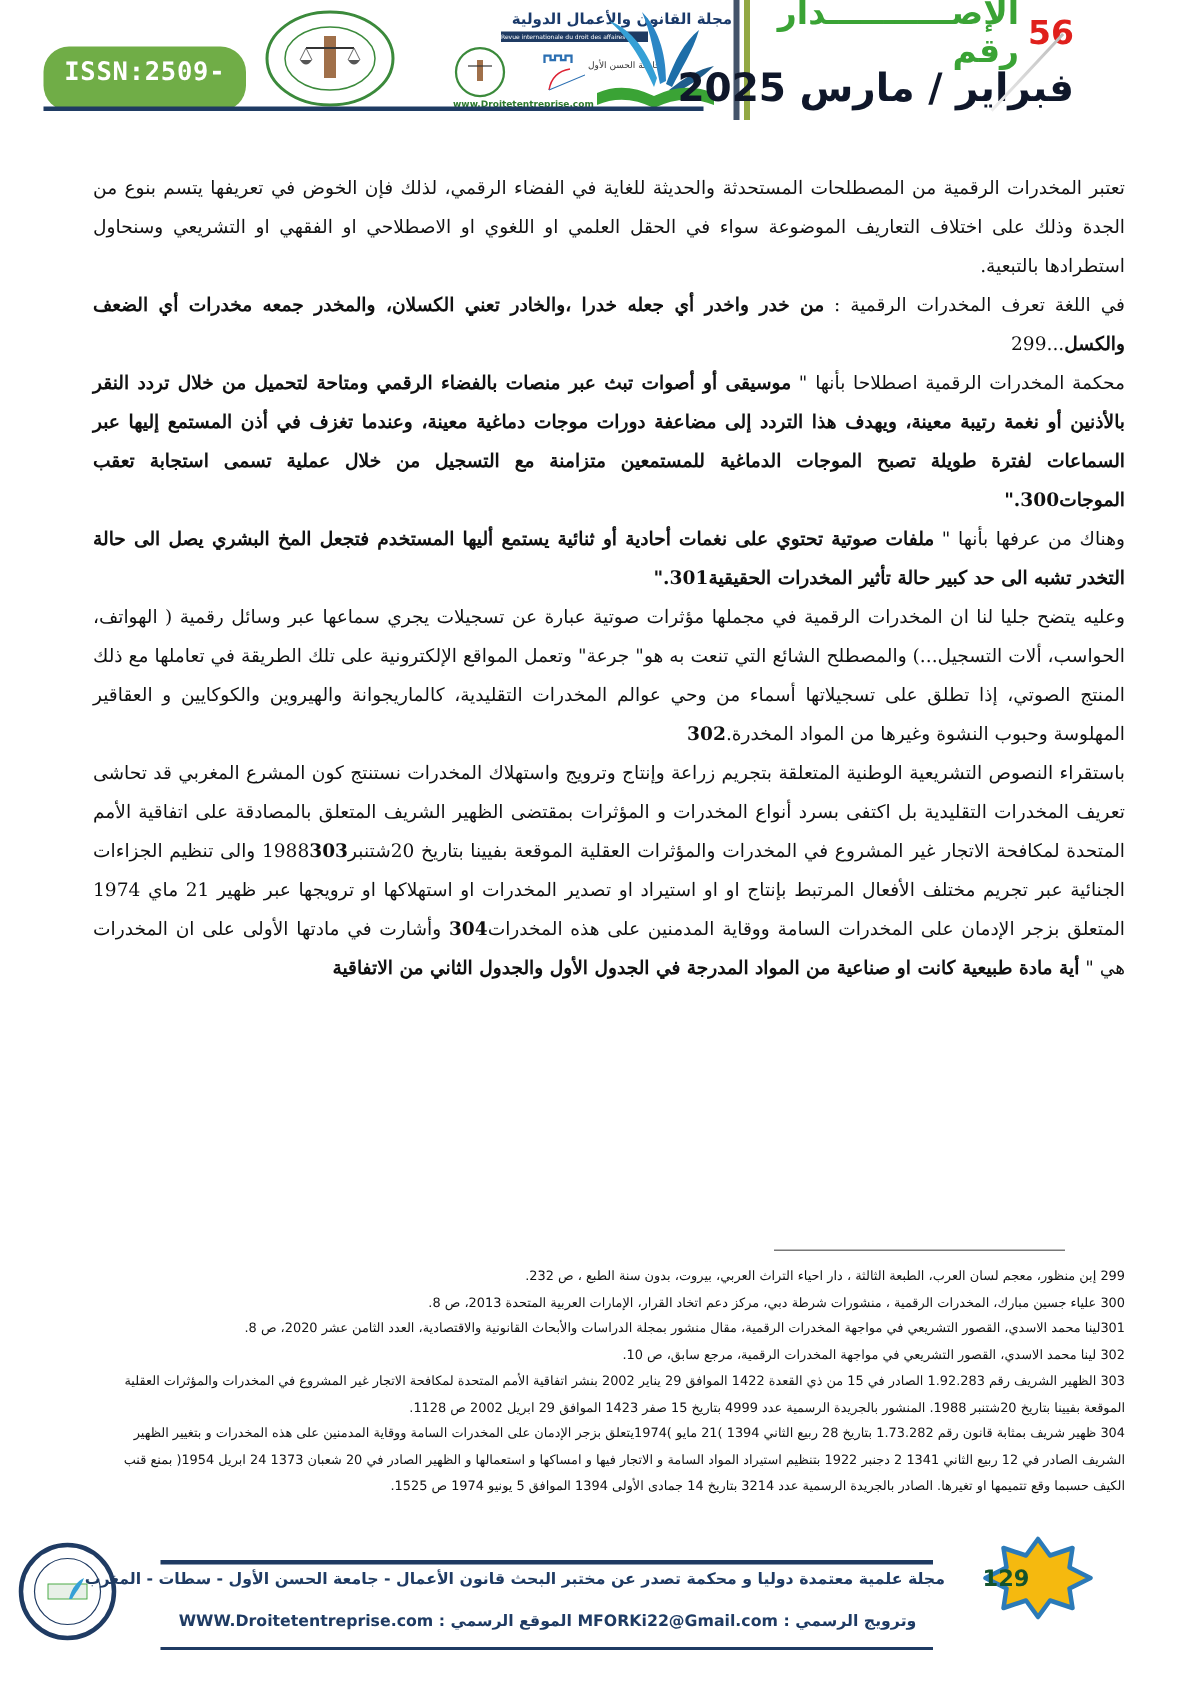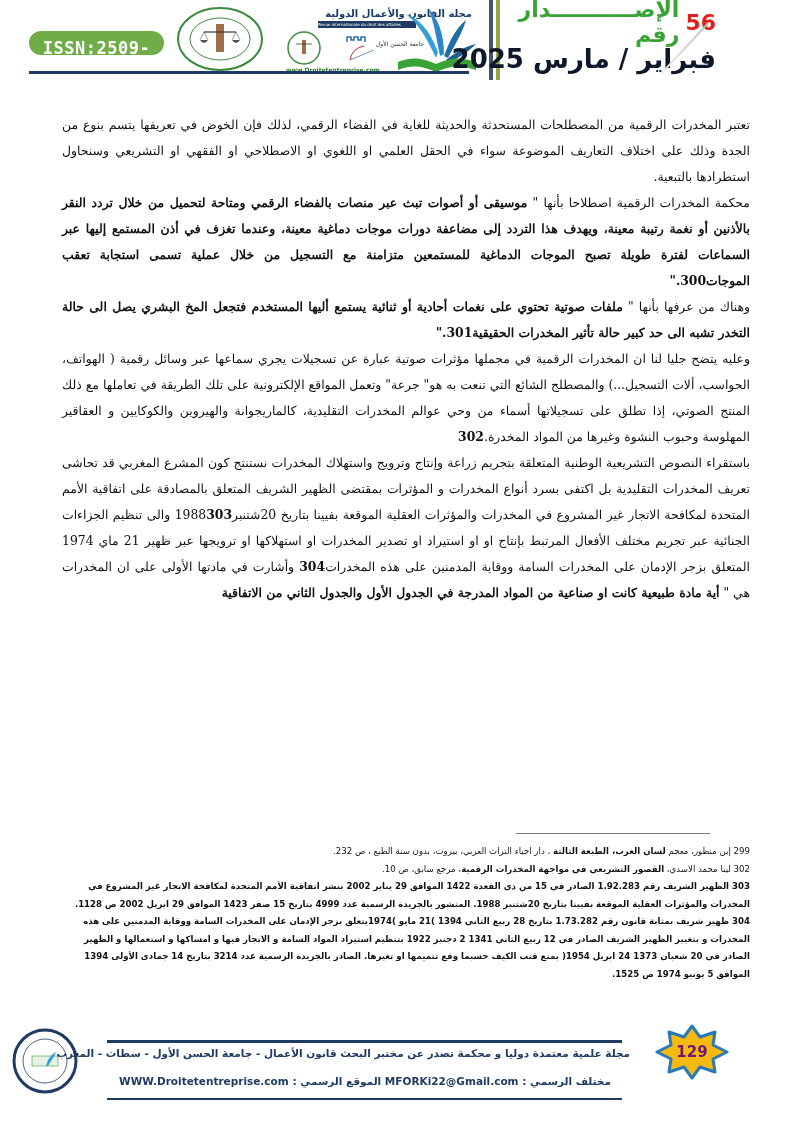--- a/index.html
+++ b/index.html
@@ -1,22 +1,22 @@
 <!DOCTYPE html>
 <html><head>
 <meta charset="utf-8">
 <style>
   html, body { margin:0; padding:0; background:#ffffff; }
   body { width:794px; height:1123px; position:relative; overflow:hidden; font-family:"DejaVu Sans", sans-serif; color:#111; }
 
   
   .header { position:absolute; left:0; top:0; width:794px; height:80px; }
-  .issn-pill { position:absolute; left:29px; top:31px; width:135px; height:24px; background:#70ad47; border-radius:17px; color:#fff; font-family:"DejaVu Sans Mono", monospace; font-weight:bold; font-size:17px; line-height:34px; text-align:center; letter-spacing:0.5px; }
+  .issn-pill { position:absolute; left:29px; top:31px; width:135px; height:43px; background:#70ad47; border-radius:17px; color:#fff; font-family:"DejaVu Sans Mono", monospace; font-weight:bold; font-size:17px; line-height:34px; text-align:center; letter-spacing:0.5px; }
   .lab-seal { position:absolute; left:176px; top:6px; width:88px; height:66px; }
-  .journal-logo { position:absolute; left:284px; top:6px; width:192px; height:66px; }
+  .journal-logo { position:absolute; left:300px; top:6px; width:192px; height:66px; }
   .journal-logo .title-ar { position:absolute; right:4px; top:2px; font-size:10px; font-weight:bold; color:#1a3a6a; direction:rtl; white-space:nowrap; }
   .journal-logo .title-fr { position:absolute; left:34px; top:15px; width:98px; height:7px; background:#1f3b63; color:#fff; font-size:4px; line-height:7px; overflow:hidden; white-space:nowrap; }
   .journal-logo .mini-seal { position:absolute; left:2px; top:24px; width:36px; height:36px; }
   .journal-logo .univ-mark { position:absolute; left:60px; top:28px; width:30px; height:28px; }
   .journal-logo .univ-name { position:absolute; left:92px; top:34px; font-size:6px; color:#333; direction:rtl; white-space:nowrap; }
   .journal-logo .site { position:absolute; left:2px; top:60px; font-size:6px; color:#2d7a2d; font-weight:bold; white-space:nowrap; }
   .book-logo { position:absolute; left:396px; top:6px; width:82px; height:68px; }
   .v-bars { position:absolute; left:489px; top:0; width:12px; height:80px; }
   .v-bars .b1 { position:absolute; left:0; top:0; width:4px; height:80px; background:#44546a; }
   .v-bars .b2 { position:absolute; left:7px; top:0; width:4px; height:80px; background:#92a844; }
@@ -30,25 +30,25 @@
 
   
   .body-text { position:absolute; left:62px; top:96px; width:688px; direction:rtl; text-align:justify; text-align-last:right; font-family:"DejaVu Serif", serif; font-size:12.4px; line-height:26px;margin-top:16px; }
   .body-text p { margin:0; }
   .body-text b { font-weight:bold; }
 
   
   .fn-rule { position:absolute; left:516px; top:833px; width:194px; height:1px; background:#777; }
   .footnotes { position:absolute; left:72px; top:843px; width:678px; direction:rtl; text-align:right; font-family:"DejaVu Sans", sans-serif; font-size:8.6px; line-height:17.5px; }
   .footnotes p { margin:0; }
-  .footnotes b { font-weight:bold; }
+  .footnotes b { font-weight:normal; }
 
   
   .page-star { position:absolute; left:655px; top:1024px; width:74px; height:56px; }
-  .page-star .pnum { position:absolute; left:0; top:0; width:74px; height:56px; text-align:center; line-height:56px; font-weight:bold; font-size:15px; color:#701a75; }
+  .page-star .pnum { position:absolute; left:0; top:0; width:74px; height:56px; line-height:56px; font-weight:bold; font-size:15px; color:#14532d; }
   .foot-rule-top { position:absolute; left:107px; top:1040px; width:515px; height:3px; background:#1f3b63; }
   .foot-line1 { position:absolute; left:100px; top:1047px; width:530px; direction:rtl; text-align:left; font-weight:bold; font-size:10.5px; color:#1f3b63; white-space:nowrap; }
   .foot-line2 { position:absolute; left:100px; top:1075px; width:530px; direction:rtl; text-align:center; font-weight:bold; font-size:10.5px; color:#1f3b63; white-space:nowrap; }
   .foot-rule-bot { position:absolute; left:107px; top:1098px; width:515px; height:2px; background:#1f3b63; }
   .footer-seal { position:absolute; left:12px; top:1028px; width:66px; height:66px; }
 </style>
 </head>
 <body>
 
 <div class="header">
@@ -101,45 +101,48 @@
     <span class="lbl">الإصـــــــــــدار رقم</span>
     <span class="num">56</span>
   </div>
   <div class="date-line">فبراير / مارس 2025</div>
   <div class="diag-line"></div>
   <div class="header-rule"></div>
 </div>
 
 <div class="body-text" id="body-text">
     <p><span>تعتبر المخدرات الرقمية من المصطلحات المستحدثة والحديثة للغاية في الفضاء الرقمي، لذلك فإن الخوض في تعريفها يتسم بنوع من الجدة وذلك على اختلاف التعاريف الموضوعة سواء في الحقل العلمي او اللغوي او الاصطلاحي او الفقهي او التشريعي وسنحاول استطرادها بالتبعية.</span></p>
+    <p><span>في اللغة تعرف المخدرات الرقمية : </span><b>من خدر واخدر أي جعله خدرا ،والخادر تعني الكسلان، والمخدر جمعه مخدرات أي الضعف والكسل</b><span>...299</span></p>
     <p><span> محكمة المخدرات الرقمية اصطلاحا بأنها " </span><b>موسيقى أو أصوات تبث عبر منصات بالفضاء الرقمي ومتاحة لتحميل من خلال تردد النقر بالأذنين أو نغمة رتيبة معينة، ويهدف هذا التردد إلى مضاعفة دورات موجات دماغية معينة، وعندما تغزف في أذن المستمع إليها عبر السماعات لفترة طويلة تصبح الموجات الدماغية للمستمعين متزامنة مع التسجيل من خلال عملية تسمى استجابة تعقب الموجات300."</b></p>
     <p><span>وهناك من عرفها بأنها " </span><b>ملفات صوتية تحتوي على نغمات أحادية أو ثنائية يستمع أليها المستخدم فتجعل المخ البشري يصل الى حالة التخدر تشبه الى حد كبير حالة تأثير المخدرات الحقيقية301."</b></p>
     <p><span>وعليه يتضح جليا لنا ان المخدرات الرقمية في مجملها مؤثرات صوتية عبارة عن تسجيلات يجري سماعها عبر وسائل رقمية ( الهواتف، الحواسب، ألات التسجيل...) والمصطلح الشائع التي تنعت به هو" جرعة" وتعمل المواقع الإلكترونية على تلك الطريقة في تعاملها مع ذلك المنتج الصوتي، إذا تطلق على تسجيلاتها أسماء من وحي عوالم المخدرات التقليدية، كالماريجوانة والهيروين والكوكايين و العقاقير المهلوسة وحبوب النشوة وغيرها من المواد المخدرة.</span><b>302</b></p>
     <p><span>باستقراء النصوص التشريعية الوطنية المتعلقة بتجريم زراعة وإنتاج وترويج واستهلاك المخدرات نستنتج كون المشرع المغربي قد تحاشى تعريف المخدرات التقليدية بل اكتفى بسرد أنواع المخدرات و المؤثرات بمقتضى الظهير الشريف المتعلق بالمصادقة على اتفاقية الأمم المتحدة لمكافحة الاتجار غير المشروع في المخدرات والمؤثرات العقلية الموقعة بفيينا بتاريخ 20شتنبر1988</span><b>303</b><span> والى تنظيم الجزاءات الجنائية عبر تجريم مختلف الأفعال المرتبط بإنتاج او او استيراد او تصدير المخدرات او استهلاكها او ترويجها عبر ظهير 21 ماي 1974 المتعلق بزجر الإدمان على المخدرات السامة ووقاية المدمنين على هذه المخدرات</span><b>304</b><span> وأشارت في مادتها الأولى على ان المخدرات هي " </span><b>أية مادة طبيعية كانت او صناعية من المواد المدرجة في الجدول الأول والجدول الثاني من الاتفاقية</b></p>
   </div>
 
 <div class="fn-rule"></div>
 <div class="footnotes" id="footnotes">
     <p><span>299 إبن منظور، معجم </span><b>لسان العرب، الطبعة الثالثة</b><span> ، دار احياء التراث العربي، بيروت، بدون سنة الطبع ، ص 232.</span></p>
+    <p><span>300 علياء جسين مبارك، </span><b>المخدرات الرقمية</b><span> ، منشورات شرطة دبي، مركز دعم اتخاد القرار، الإمارات العربية المتحدة 2013، ص 8.</span></p>
+    <p><span>301لينا محمد الاسدي، </span><b>القصور التشريعي في مواجهة المخدرات الرقمية</b><span>، مقال منشور بمجلة الدراسات والأبحاث القانونية والاقتصادية، العدد الثامن عشر 2020، ص 8.</span></p>
     <p><span>302 لينا محمد الاسدي، </span><b>القصور التشريعي في مواجهة المخدرات الرقمية</b><span>، مرجع سابق، ص 10.</span></p>
     <p><b>303 الظهير الشريف رقم 1.92.283 الصادر في 15 من ذي القعدة 1422 الموافق 29 يناير 2002 بنشر اتفاقية الأمم المتحدة لمكافحة الاتجار غير المشروع في المخدرات والمؤثرات العقلية الموقعة بفيينا بتاريخ 20شتنبر 1988. المنشور بالجريدة الرسمية عدد 4999 بتاريخ 15 صفر 1423 الموافق 29 ابريل 2002 ص 1128.</b></p>
     <p><b> 304 ظهير شريف بمثابة قانون رقم 1.73.282 بتاريخ 28 ربيع الثاني 1394 )21 مايو )1974يتعلق بزجر الإدمان على المخدرات السامة ووقاية المدمنين على هذه المخدرات و بتغيير الظهير الشريف الصادر في 12 ربيع الثاني 1341 2 دجنبر 1922 بتنظيم استيراد المواد السامة و الاتجار فيها و امساكها و استعمالها و الظهير الصادر في 20 شعبان 1373 24 ابريل 1954( بمنع قنب الكيف حسبما وقع تتميمها او تغيرها. الصادر بالجريدة الرسمية عدد 3214 بتاريخ 14 جمادى الأولى 1394 الموافق 5 يونيو 1974 ص 1525.</b></p>
   </div>
 
 <svg class="footer-seal" viewBox="0 0 66 66">
   <circle cx="33" cy="33" r="31" fill="#fff" stroke="#1f3b63" stroke-width="3"></circle>
   <circle cx="33" cy="33" r="22" fill="none" stroke="#1f3b63" stroke-width="0.8"></circle>
   <rect x="20" y="28" width="26" height="10" fill="#e8f0e8" stroke="#3aa335" stroke-width="0.6"></rect>
   <path d="M34 38 C36 30 40 26 44 24 C42 30 38 34 36 38 Z" fill="#35a0d6"></path>
 </svg>
 
 <div class="foot-rule-top"></div>
 <div class="foot-line1">مجلة علمية معتمدة دوليا و محكمة تصدر عن مختبر البحث قانون الأعمال - جامعة الحسن الأول - سطات - المغرب</div>
 <div class="foot-line2">
-  <span>مختلف الرسمي :</span>
+  <span>وترويج الرسمي :</span>
   <span style="direction:ltr;unicode-bidi:embed;">MFORKi22@Gmail.com</span>
   <span>الموقع الرسمي :</span>
   <span style="direction:ltr;unicode-bidi:embed;">WWW.Droitetentreprise.com</span>
 </div>
 <div class="foot-rule-bot"></div>
 
 <div class="page-star">
   <svg width="74" height="56" viewBox="0 0 74 56">
     <polygon points="37,2 45,13 60,8 58,21 72,28 58,35 60,48 45,43 37,54 29,43 14,48 16,35 2,28 16,21 14,8 29,13" fill="#f5b90f" stroke="#2b7ab8" stroke-width="3" stroke-linejoin="round"></polygon>
   </svg>

